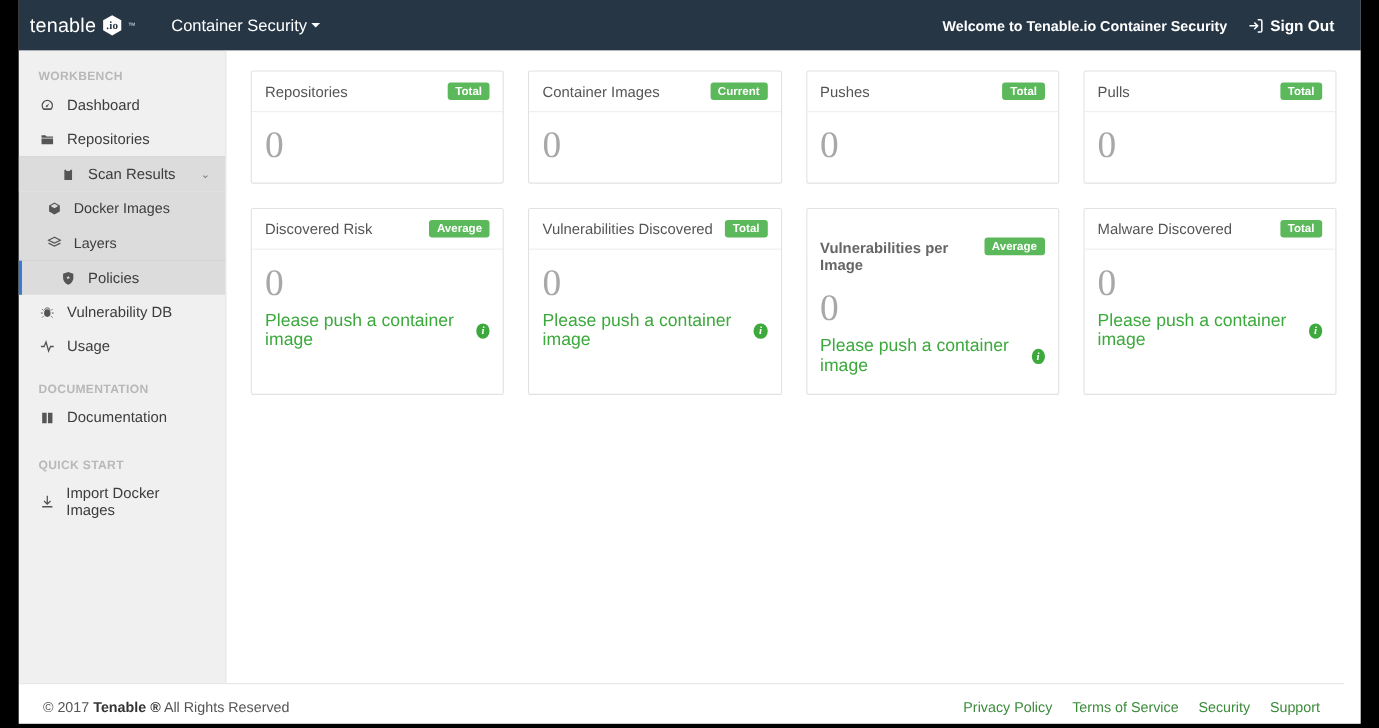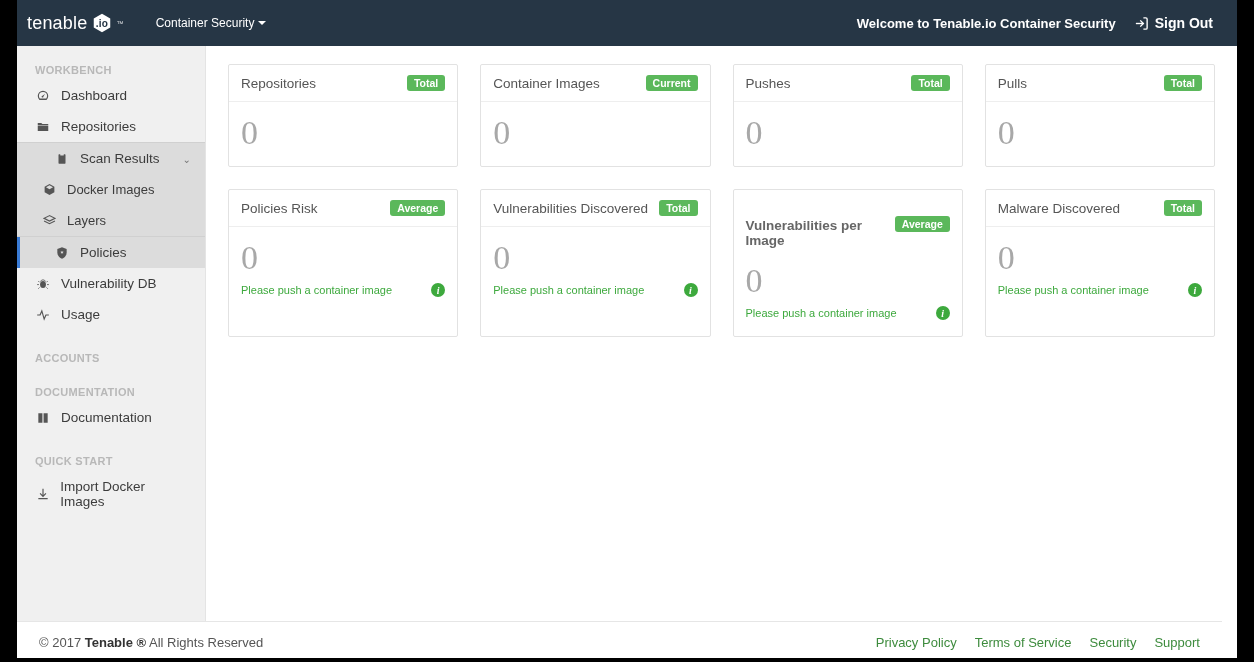--- a/index.html
+++ b/index.html
@@ -3,23 +3,23 @@
 <meta charset="utf-8">
 <style>
 * { box-sizing: border-box; margin: 0; padding: 0; }
 body { font-family: -apple-system, BlinkMacSystemFont, "Segoe UI", Helvetica, Arial, sans-serif; background: #000; }
 .app-wrap { background: #fff; width: 1254px; height: 662px; margin: 0 auto; display: flex; flex-direction: column; position: relative; }
 .frame-black { position: absolute; inset: 0; border-left: 17px solid #000; border-right: 17px solid #000; border-bottom: 4px solid #000; pointer-events: none; }
 
 
 .header { background: #263645; height: 46px; display: flex; align-items: center; padding: 0 24px 0 10px; color: #fff; margin-left: 17px; margin-right: 17px; }
 .logo-area { display: flex; align-items: center; gap: 2px; color: #fff; font-weight: 500; font-size: 18px; letter-spacing: 0.2px; }
-.logo-hex { width: 22px; height: 22px; margin-left: 2px; position: relative; display: inline-flex; align-items: center; justify-content: flex-start; }
+.logo-hex { width: 22px; height: 22px; margin-left: 2px; position: relative; display: inline-flex; align-items: center; justify-content: flex-start; font-family: Liberation Serif, serif; }
 .logo-tm { font-size: 7px; vertical-align: super; margin-left: 1px; opacity: .8; }
-.header-product { margin-left: 32px; font-size: 12px; color: #fff; display: flex; align-items: center; gap: 4px; cursor: pointer; }
+.header-product { margin-left: 32px; font-size: 15px; color: #fff; display: flex; align-items: center; gap: 4px; cursor: pointer; }
 .caret-down { width: 0; height: 0; border-left: 4px solid transparent; border-right: 4px solid transparent; border-top: 4px solid #fff; display: inline-block; }
 .header-spacer { flex: 1; }
 .header-welcome { font-size: 13px; font-weight: 600; color: #fff; margin-right: 18px; }
 .signout { display: flex; align-items: center; gap: 6px; font-size: 14px; font-weight: 600; color: #fff; cursor: pointer; }
 
 
 .body { flex: 1; display: flex; min-height: 0; margin-left: 17px; margin-right: 17px; }
 .sidebar { width: 189px; background: #f0f0f0; border-right: 1px solid #e4e4e4; padding-top: 10px; overflow-y: auto; }
 .side-section-label { font-size: 11px; font-weight: 700; color: #b8b8b8; letter-spacing: 0.3px; padding: 8px 18px 4px; }
 .side-item { display: flex; align-items: center; gap: 10px; padding: 8px 18px; font-size: 13.5px; color: #3c3c3c; cursor: pointer; position: relative; }
@@ -36,21 +36,21 @@
 
 .main { flex: 1; background: #fff; padding: 18px 22px; overflow: auto; }
 .cards-grid { display: grid; grid-template-columns: repeat(4, 1fr); gap: 22px; }
 .card { border: 1px solid #e2e2e2; border-radius: 2px; background: #fff; }
 .card-head { display: flex; align-items: center; justify-content: space-between; padding: 10px 12px; border-bottom: 1px solid #eee; }
 .card-title { font-size: 13.5px; color: #555; font-weight: 500; }
 .badge { background: #5bb85b; color: #fff; font-size: 10.5px; font-weight: 700; padding: 2px 7px; border-radius: 3px; }
 .card-body { padding: 14px 12px 16px; position: relative; }
 .big-zero { font-size: 34px; font-weight: 300; color: #a8a8a8; font-family: Georgia, 'Times New Roman', serif; line-height: 1; }
 .hint-row { display: flex; align-items: center; justify-content: space-between; margin-top: 8px; }
-.hint { font-size: 11px; color: #3da93d; }
+.hint { font-size: 16px; color: #3da93d; }
 .info-dot { width: 14px; height: 14px; border-radius: 50%; background: #3da93d; color: #fff; font-size: 10px; font-weight: 700; display: inline-flex; align-items: center; justify-content: center; font-style: italic; font-family: Georgia, serif; }
 .card.vpi .card-head { border-bottom: none; padding-bottom: 2px; }
 .card.vpi .card-title { padding-top: 18px; font-weight: 600; color: #666; }
 
 
 .footer { height: 41px; border-top: 1px solid #e6e6e6; display: flex; align-items: center; padding: 0 22px; font-size: 13px; color: #555; margin-left: 17px; margin-right: 32px; background:#fff; }
 .footer-left { color: #555; }
 .footer-left .bold { font-weight: 700; color: #333; }
 .footer-spacer { flex: 1; }
 .footer-links { display: flex; gap: 18px; }
@@ -169,21 +169,20 @@
 
       <div class="side-item">
         <span class="icon">
             <svg width="14" height="14" viewBox="0 0 24 24" fill="none" stroke="#555" stroke-width="2">
               <polyline points="2 12 7 12 10 5 14 19 17 12 22 12"></polyline>
             </svg>
           </span>
         <span>Usage</span>
       </div>
 
-      <div class="side-section-label" style="margin-top:14px">ACCOUNTS</div>
 
       <div class="side-section-label" style="margin-top:10px">DOCUMENTATION</div>
       <div class="side-item">
         <span class="icon">
             <svg width="14" height="14" viewBox="0 0 24 24" fill="#555">
               <path d="M4 4h7v16H4zM13 4h7v16h-7z"></path>
             </svg>
           </span>
         <span>Documentation</span>
       </div>
@@ -237,21 +236,21 @@
             <span class="card-title">Pulls</span>
             <span class="badge">Total</span>
           </div>
           <div class="card-body">
             <div class="big-zero">0</div>
           </div>
         </div>
 
         <div class="card">
           <div class="card-head">
-            <span class="card-title">Policies Risk</span>
+            <span class="card-title">Discovered Risk</span>
             <span class="badge">Average</span>
           </div>
           <div class="card-body">
             <div class="big-zero">0</div>
             <div class="hint-row">
               <span class="hint">Please push a container image</span>
               <span class="info-dot">i</span>
             </div>
           </div>
         </div>

